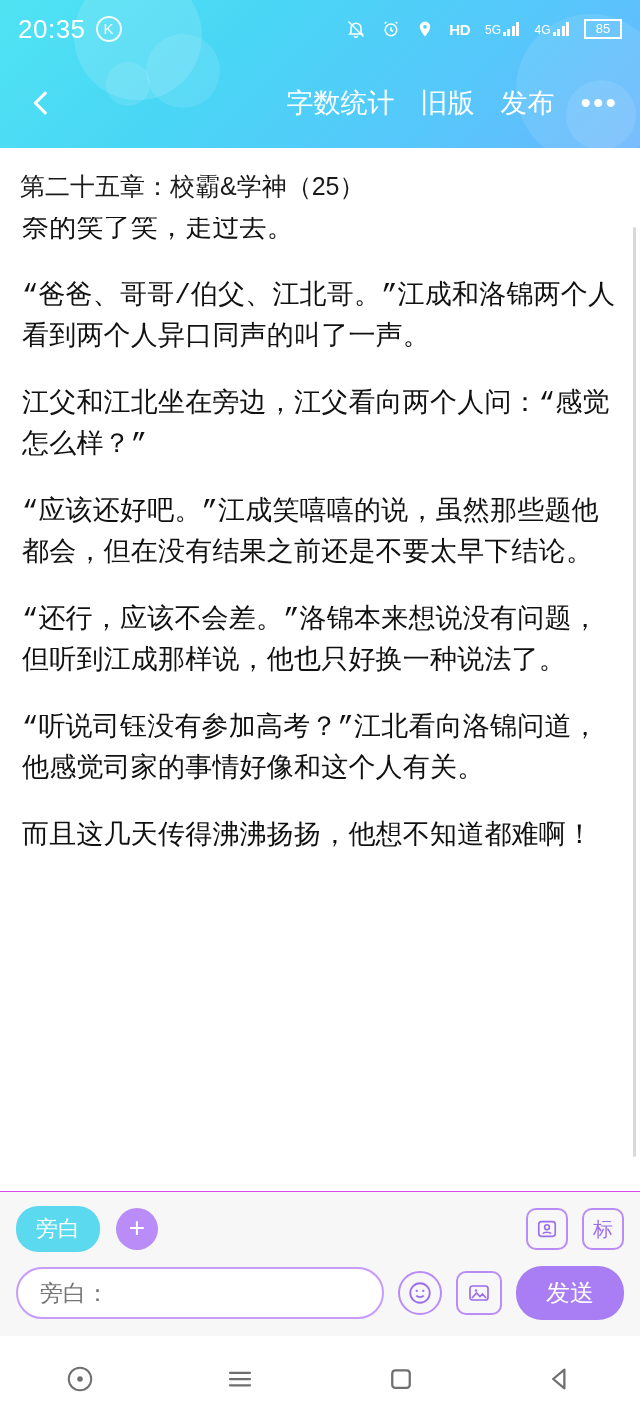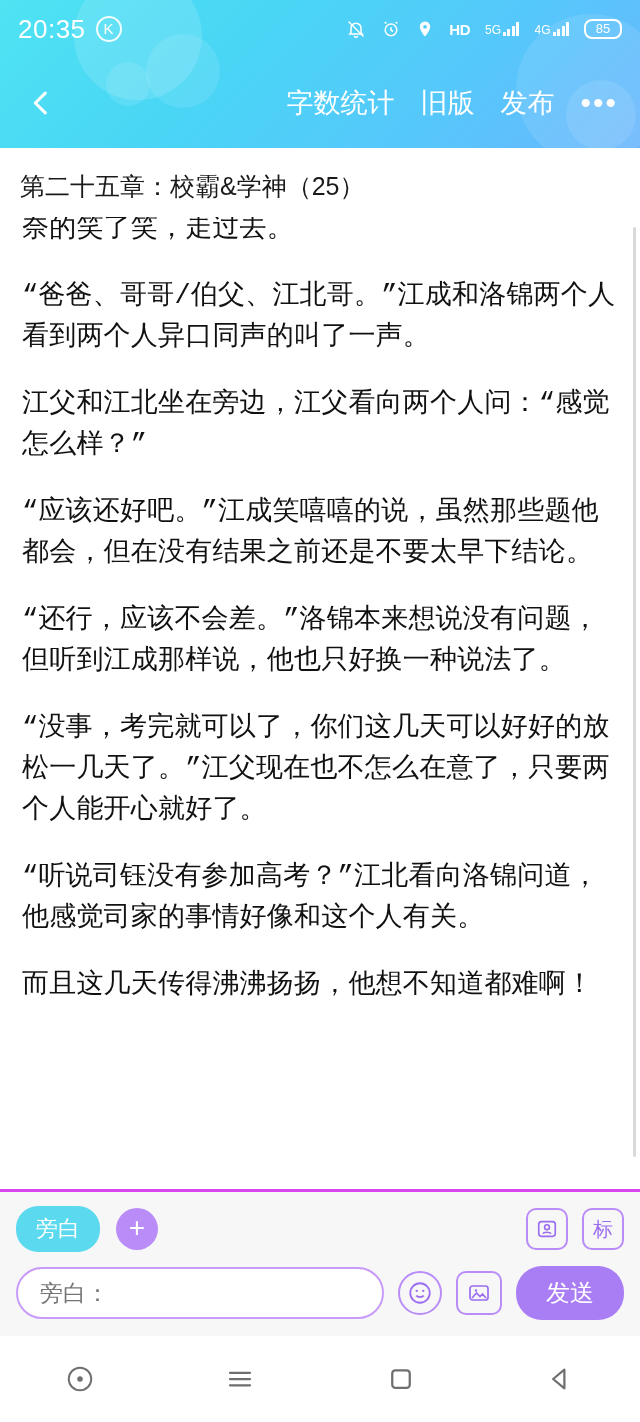--- a/index.html
+++ b/index.html
@@ -66,21 +66,21 @@
   .hd-tag {
     font-size: 15px; font-weight: bold; letter-spacing: -0.5px;
   }
   .net-tag { display: flex; align-items: flex-end; gap: 2px; }
   .net-label { font-size: 12px; line-height: 12px; }
   .bars { display: flex; align-items: flex-end; gap: 1.5px; height: 14px; }
   .bars i { width: 3px; background: #fff; display: block; border-radius: 0.5px; }
   .bars i:nth-child(1){height:4px;} .bars i:nth-child(2){height:7px;}
   .bars i:nth-child(3){height:10px;} .bars i:nth-child(4){height:14px;}
   .battery {
-    border: 2px solid #fff; border-radius: 8px;
+    border: 2px solid #fff; border-radius: 0;
     padding: 1px 4px; font-size: 13px; line-height: 14px;
     min-width: 38px; text-align: center;
   }
 
   .navbar {
     position: relative;
     height: 90px;
     display: flex;
     align-items: center;
     padding: 0 22px 0 24px;
@@ -125,21 +125,21 @@
     width: 3px;
     height: 930px;
     background: #d9d9d9;
     border-radius: 2px;
   }
 
   
   .panel {
     flex: 0 0 auto;
     background: #f7f7f7;
-    border-top: 3px solid #d946ef;
+    border-top: 1px solid #d946ef;
     padding: 14px 16px 16px 16px;
   }
   .panel-row1 {
     display: flex; align-items: center; gap: 16px;
     margin-bottom: 14px;
   }
   .tag-pill {
     background: #5ad9ef;
     color: #ffffff;
     border-radius: 22px;
@@ -285,21 +285,20 @@
 
   <div class="chapter-title">第二十五章：校霸&amp;学神（25）</div>
 
   <div class="content">
     <div class="scroll-track"></div>
     <p class="first">奈的笑了笑，走过去。</p>
     <p>“爸爸、哥哥/伯父、江北哥。”江成和洛锦两个人看到两个人异口同声的叫了一声。</p>
     <p>江父和江北坐在旁边，江父看向两个人问：“感觉怎么样？”</p>
     <p>“应该还好吧。”江成笑嘻嘻的说，虽然那些题他都会，但在没有结果之前还是不要太早下结论。</p>
     <p>“还行，应该不会差。”洛锦本来想说没有问题，但听到江成那样说，他也只好换一种说法了。</p>
-    <p>“没事，考完就可以了，你们这几天可以好好的放松一几天了。”江父现在也不怎么在意了，只要两个人能开心就好了。</p>
     <p>“听说司钰没有参加高考？”江北看向洛锦问道，他感觉司家的事情好像和这个人有关。</p>
     <p>而且这几天传得沸沸扬扬，他想不知道都难啊！</p>
   </div>
 
   <div class="panel">
     <div class="panel-row1">
       <span class="tag-pill">旁白</span>
       <span class="plus-btn">+</span>
       <div class="row1-right">
         <span class="icon-box">

